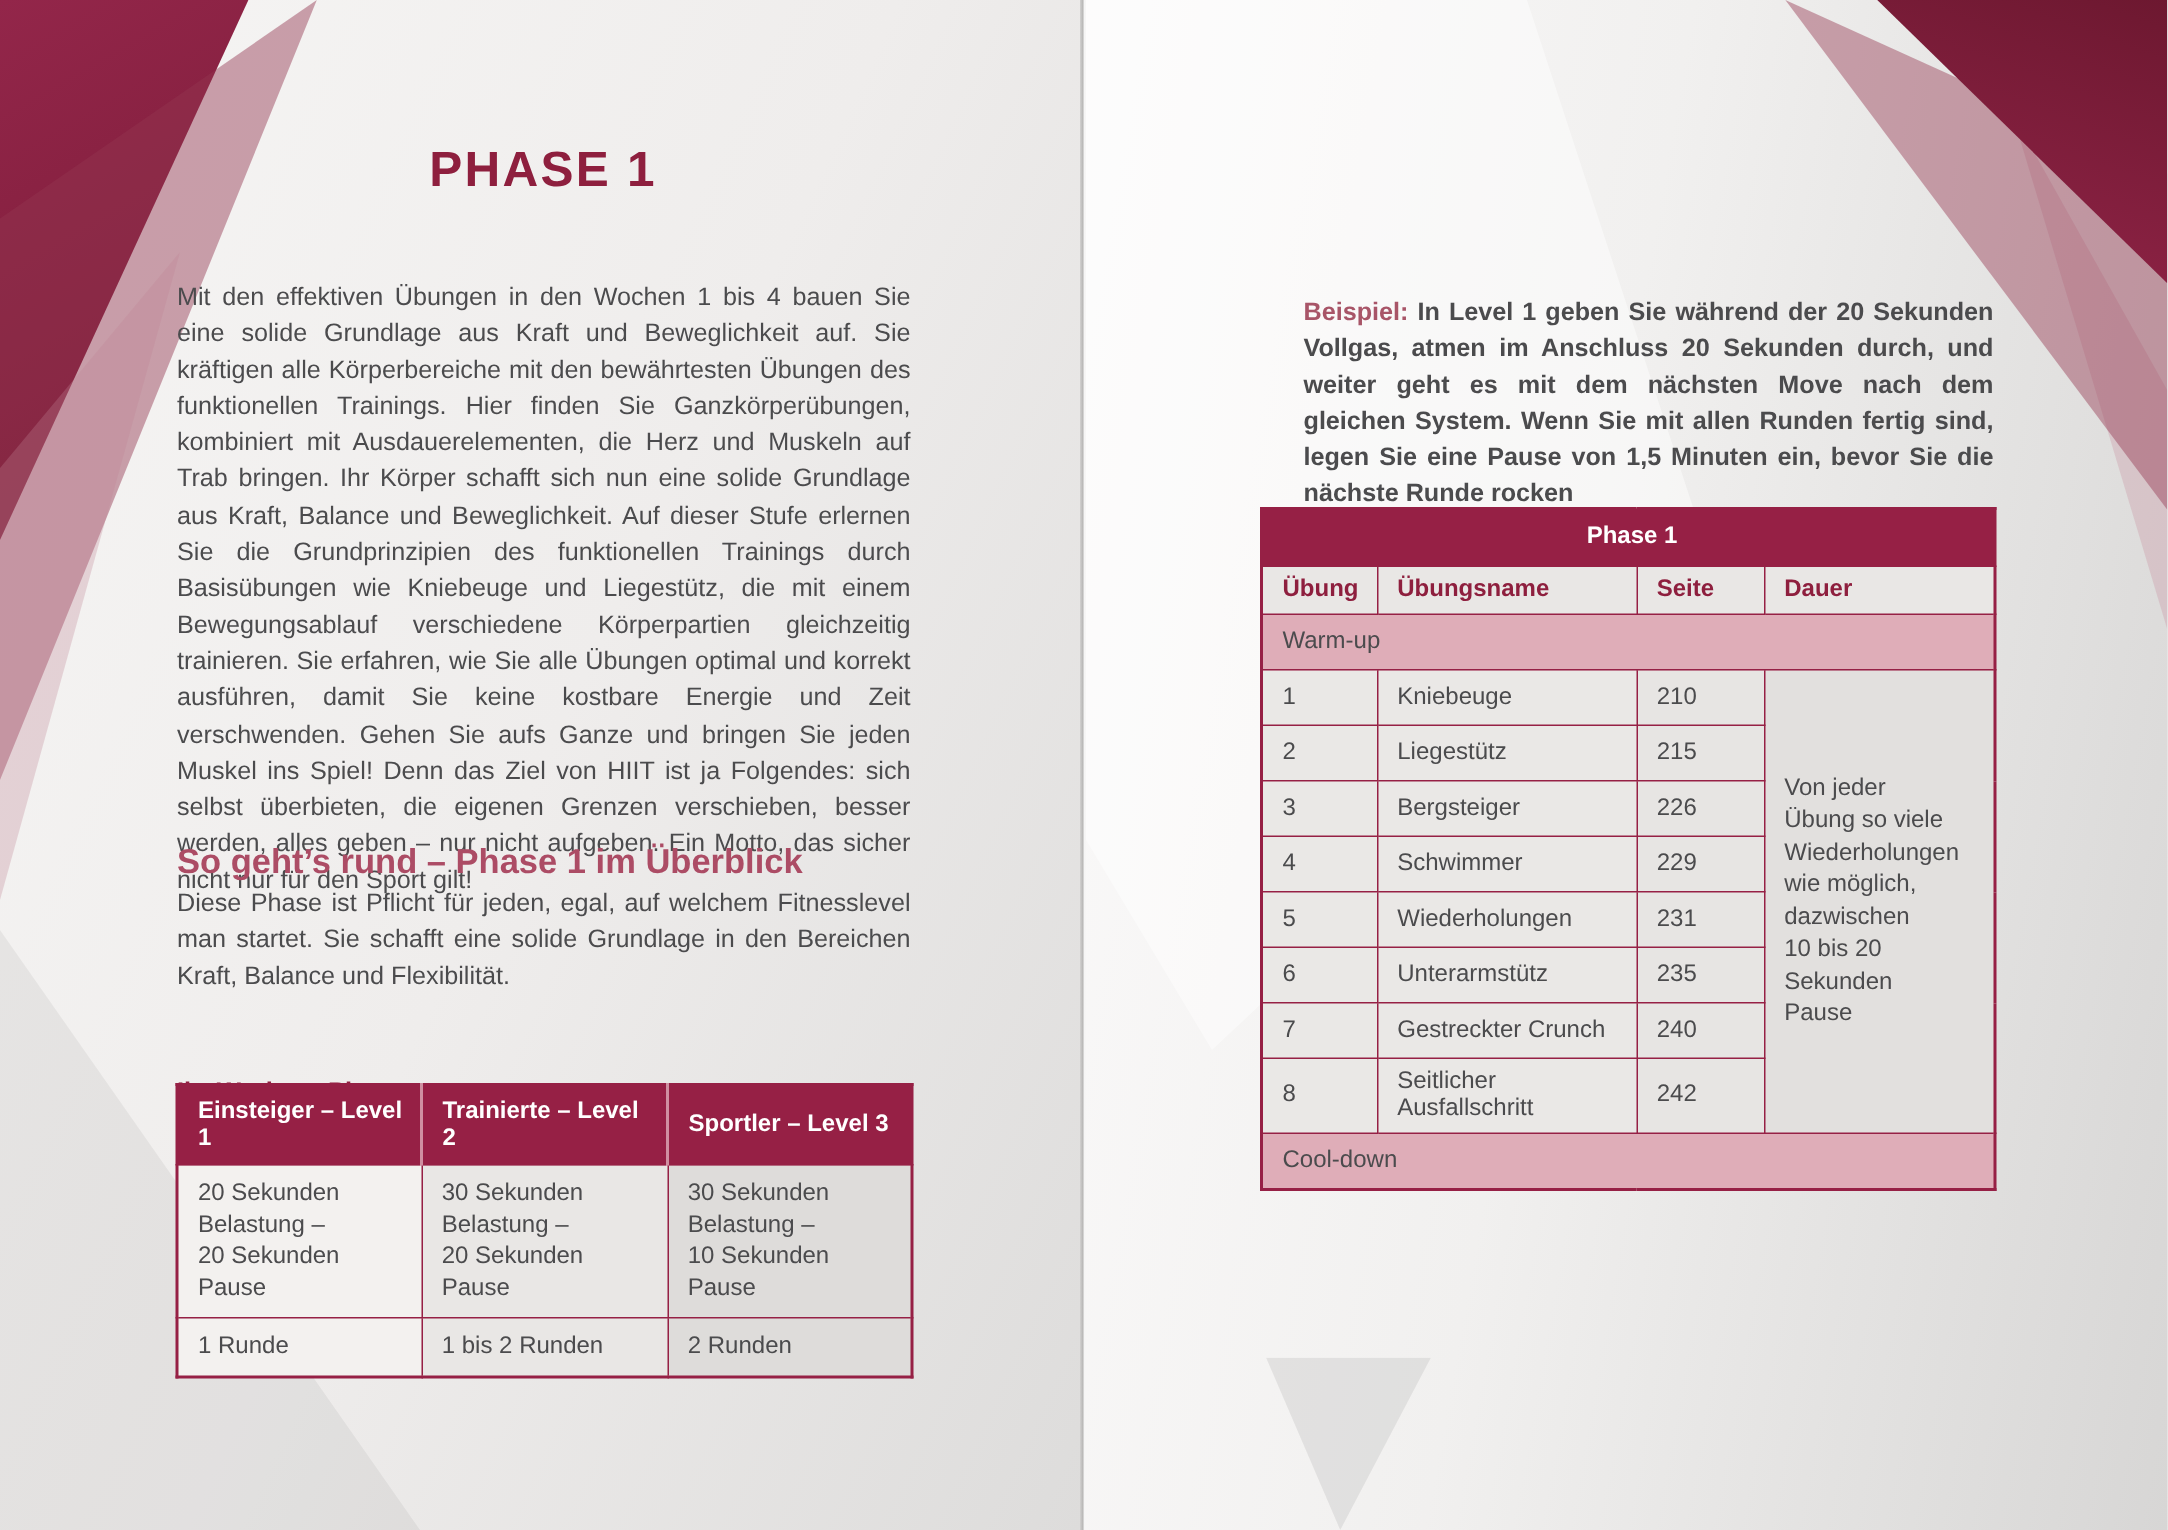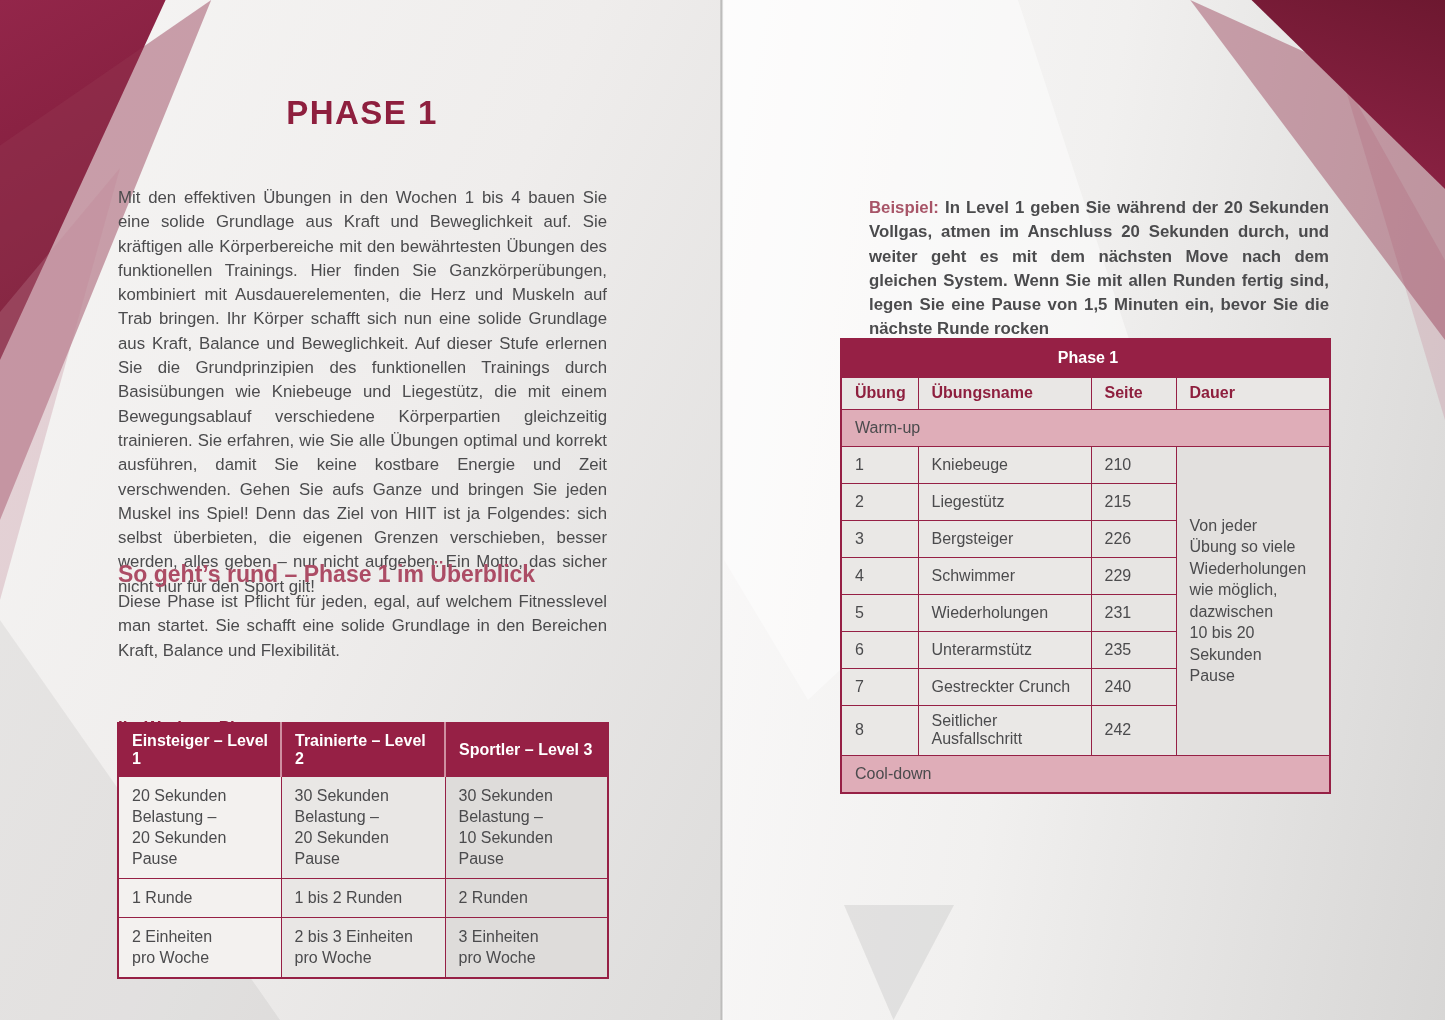--- a/index.html
+++ b/index.html
@@ -125,28 +125,20 @@
 20 Sekunden Pause</td>
       <td class="c3">30 Sekunden
 Belastung –
 10 Sekunden Pause</td>
     </tr>
     <tr>
       <td class="c1">1 Runde</td>
       <td class="c2">1 bis 2 Runden</td>
       <td class="c3">2 Runden</td>
     </tr>
-    <tr>
-      <td class="c1">2 Einheiten
-pro Woche</td>
-      <td class="c2">2 bis 3 Einheiten
-pro Woche</td>
-      <td class="c3">3 Einheiten
-pro Woche</td>
-    </tr>
   </tbody>
     </table>
 </div>
 
 <div class="page page-right">
   <div class="shape facet-right-sheen"></div>
   <div class="shape facet-right-gutter"></div>
   <div class="shape tr-light"></div>
   <div class="shape tr-mid"></div>
   <div class="shape tr-dark"></div>

